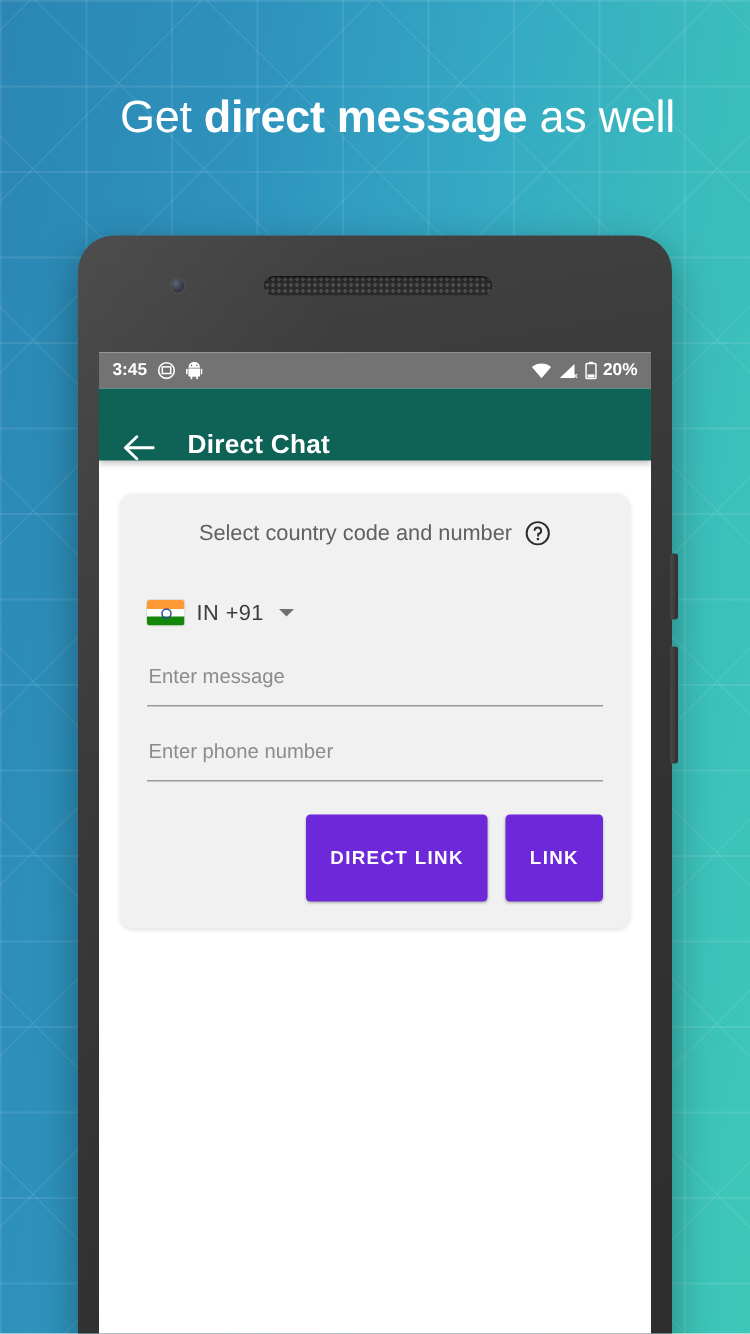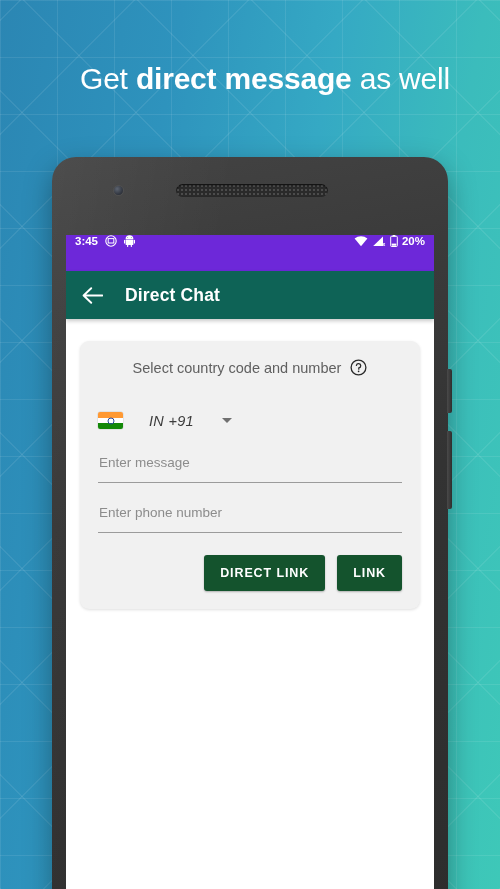--- a/index.html
+++ b/index.html
@@ -64,51 +64,51 @@
   #btn-volume { top:274px; height:78px; }
 
   
   #screen {
     position:absolute; left:14px; top:78px; width:368px; height:682px;
     background:#fff; overflow:hidden;
   }
 
   
   #status-bar {
-    height:36px; background:#6d28d9; color:#fff;
-    display:flex; align-items:flex-start; padding:0 9px;
+    height:24px; background:#737373; color:#fff;
+    display:flex; align-items:center; padding:0 9px;
     font-size:11.5px; font-weight:700;
   }
   #status-left{ display:flex; align-items:center; gap:7px; }
   #status-right{ margin-left:auto; display:flex; align-items:center; gap:4px; }
   .sb-icon{ display:inline-flex; align-items:center; }
 
   
   #app-bar {
     height:48px; background:#0e6356; color:#fff;
-    display:flex; align-items:center; padding:0 16px; gap:22px;
+    display:flex; align-items:flex-end; padding:0 16px; gap:22px;
     box-shadow:0 2px 4px rgba(0,0,0,.22);
   }
   #app-title{ font-size:17.5px; font-weight:700; letter-spacing:.15px; }
 
   
   #card {
     margin:22px 14px 0 14px;
     background:#f1f1f1; border-radius:9px;
     padding:18px 18px 18px 18px;
     box-shadow:0 1px 3px rgba(0,0,0,.13);
   }
   #card-title-row{
     display:flex; align-items:center; justify-content:center; gap:9px;
     margin-bottom:36px;
   }
   #card-title{ font-size:14.5px; color:#606060; }
   #help-icon{ width:17px; height:17px; flex:0 0 auto; }
 
-  #country-row{ display:flex; align-items:center; gap:26px; margin-bottom:26px;font-style:italic; }
+  #country-row{ display:flex; align-items:center; gap:8px; margin-bottom:26px; }
   #flag{
     width:25px; height:17px; border-radius:2px; overflow:hidden;
     position:relative; box-shadow:0 0 0 .5px rgba(0,0,0,.12);
   }
   #flag .s{ position:absolute; left:0; width:100%; height:33.34%; }
   #flag .saffron{ top:0;   background:#ff9933; }
   #flag .white  { top:33.33%; background:#ffffff; }
   #flag .green  { top:66.66%; background:#138808; }
   #flag .chakra{
     position:absolute; left:50%; top:50%; width:7px; height:7px;
@@ -122,24 +122,24 @@
   }
 
   .field{ margin-bottom:22px; }
   .field-text{
     font-size:13.5px; color:#8c8c8c; padding:0 0 12px 1px;
   }
   .field-underline{ height:1px; background:#9b9b9b; }
 
   #button-row{ display:flex; justify-content:flex-end; gap:12px; margin-top:4px; }
   .btn{
-    background:#14532d; color:#fff; border:none; border-radius:3px;
+    background:#6d28d9; color:#fff; border:none; border-radius:3px;
     font-family:"Liberation Sans", sans-serif;
     font-size:12.5px; font-weight:700; letter-spacing:.9px;
-    padding:11px 16px; cursor:pointer;
+    padding:22px 16px; cursor:pointer;
     box-shadow:0 1px 2px rgba(0,0,0,.28);
   }
 </style>
 </head>
 <body>
 
 <div id="bg-pattern"></div>
 
 <div id="headline">
   <span>Get </span><span class="bold">direct message</span><span> as well</span>

